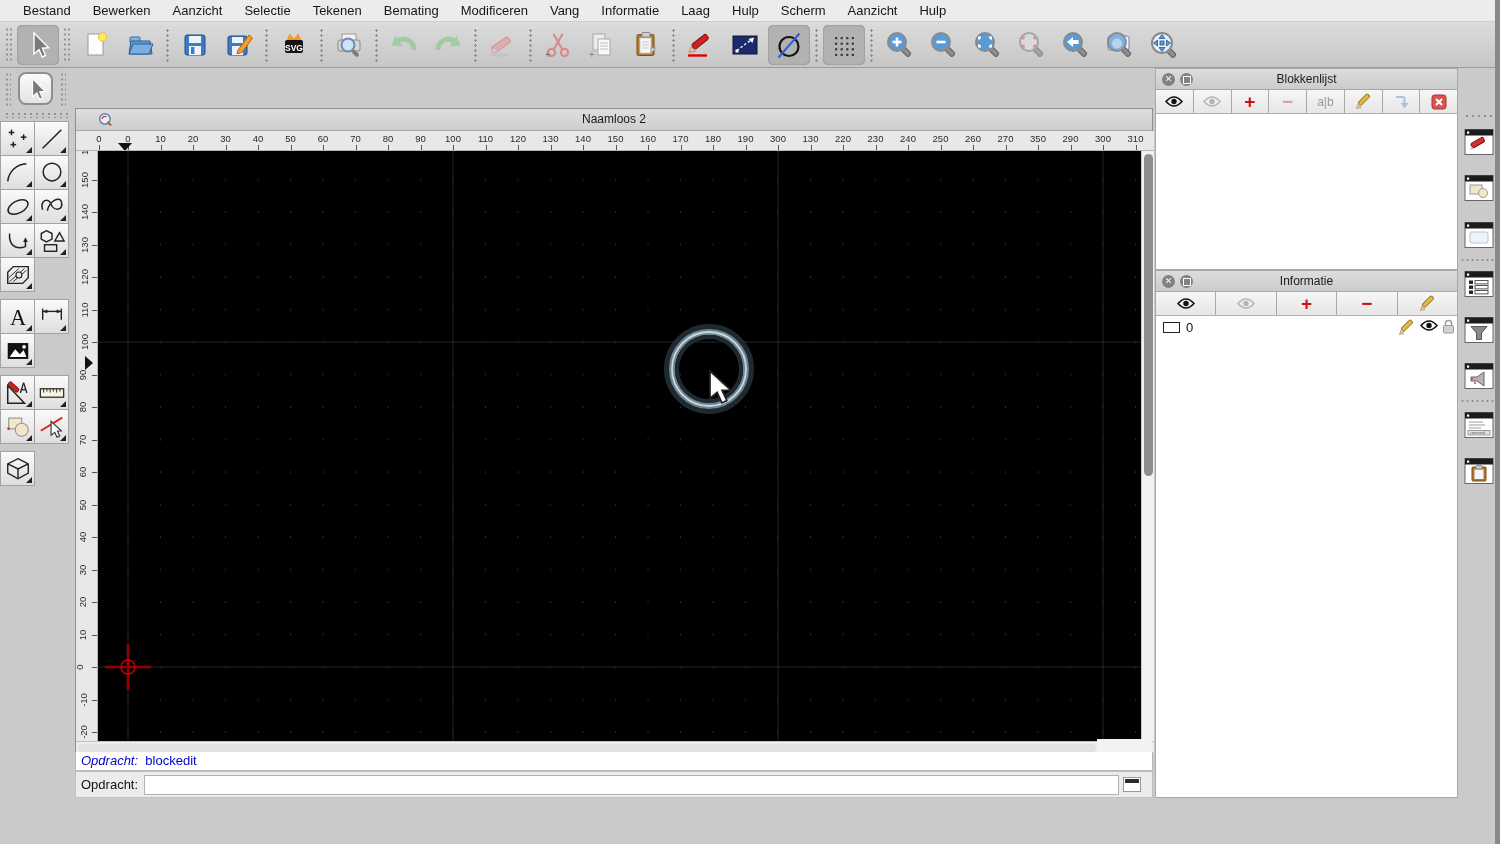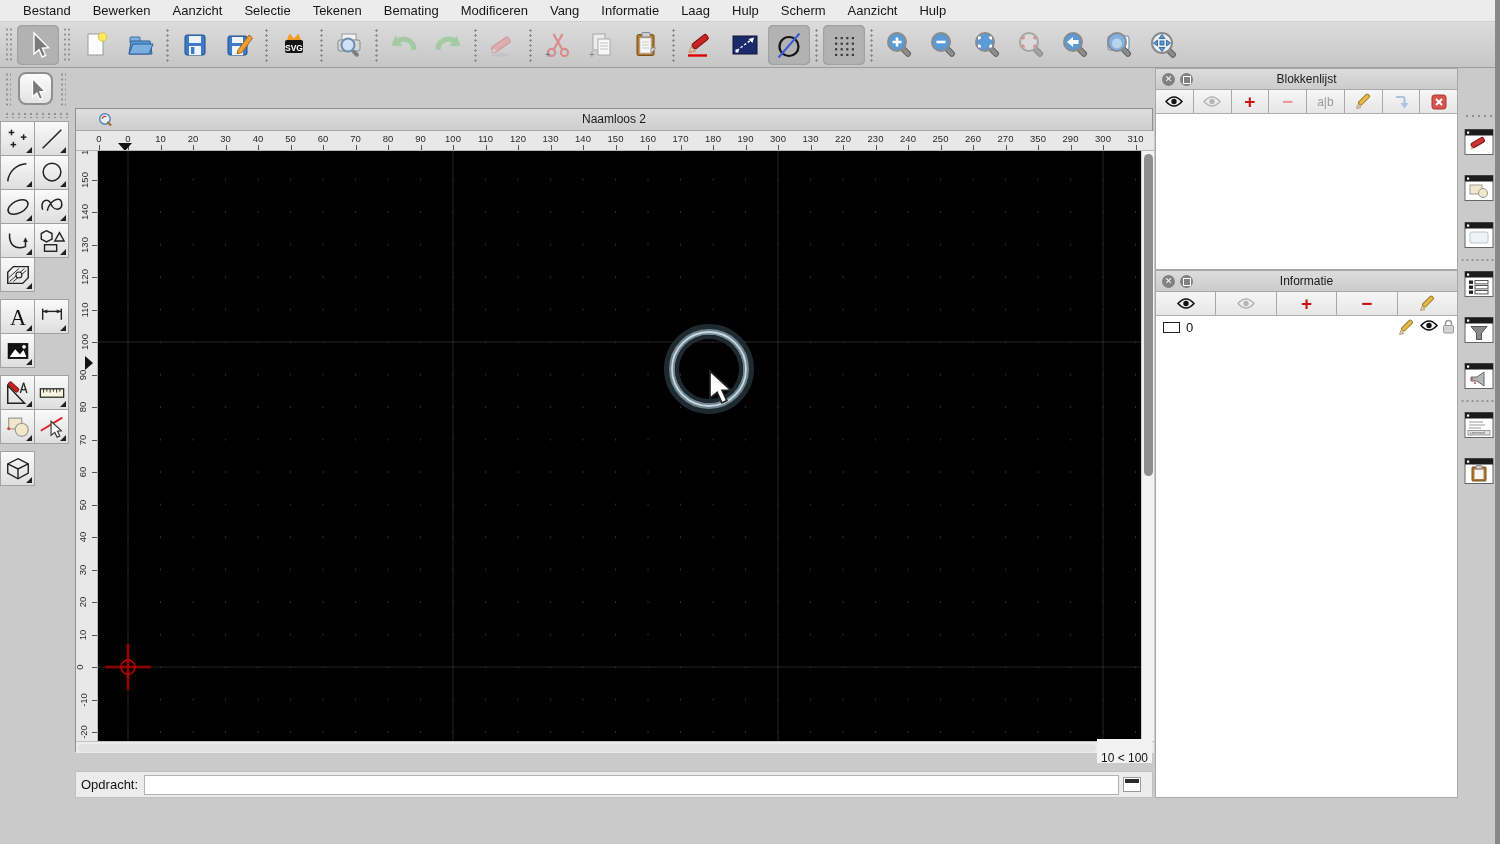--- a/index.html
+++ b/index.html
@@ -762,20 +762,24 @@
         </div>
       <div class="vscroll">
         <div class="thumb" style="top:3px;height:322px;"></div>
       </div>
       <div class="hscroll">
         <div class="track"></div>
         <div class="zoomstat">10 &lt; 100</div>
       </div>
     </div>
 
+    <div class="cmdhist">
+      <span class="lbl">Opdracht:</span>
+      <span>&nbsp;</span><span>blockedit</span>
+    </div>
     <div class="cmdrow">
       <span class="plabel">Opdracht:</span>
       <input value="" placeholder="" style="">
       <div class="detach"></div>
     </div>
 
     <div class="panel" style="left:1155px; top:0; width:303px; height:202px;">
       <div class="phead">
         <div class="winbtn" style="left:6px;">✕</div>
         <div class="winbtn float" style="left:24px;"></div>

